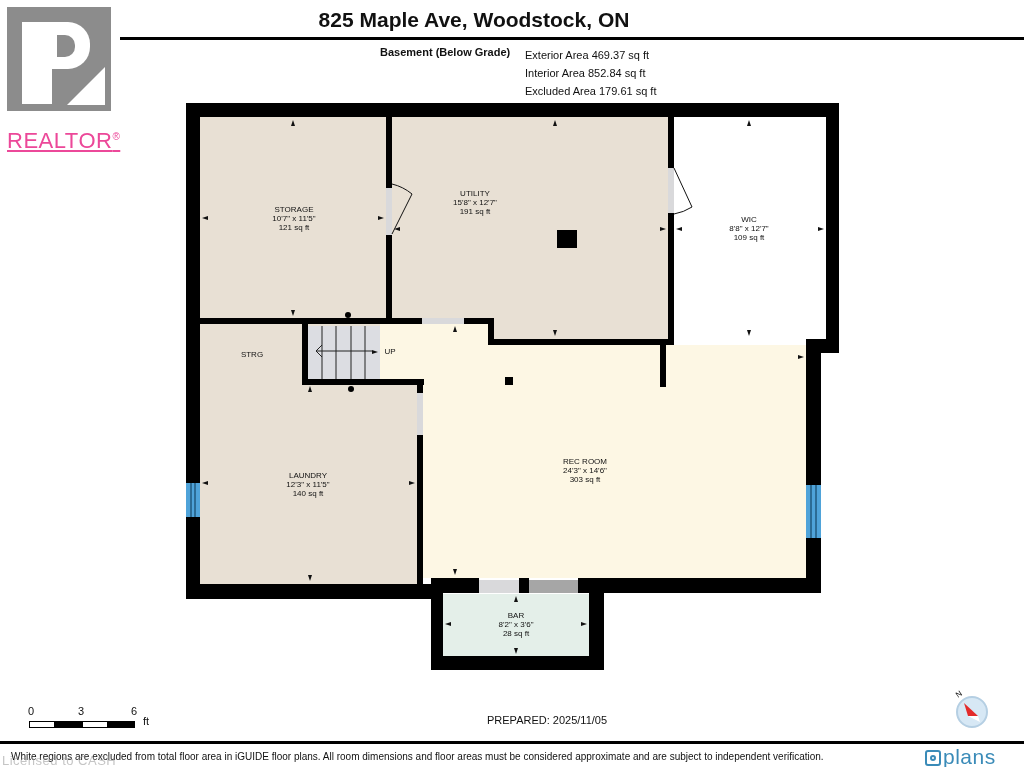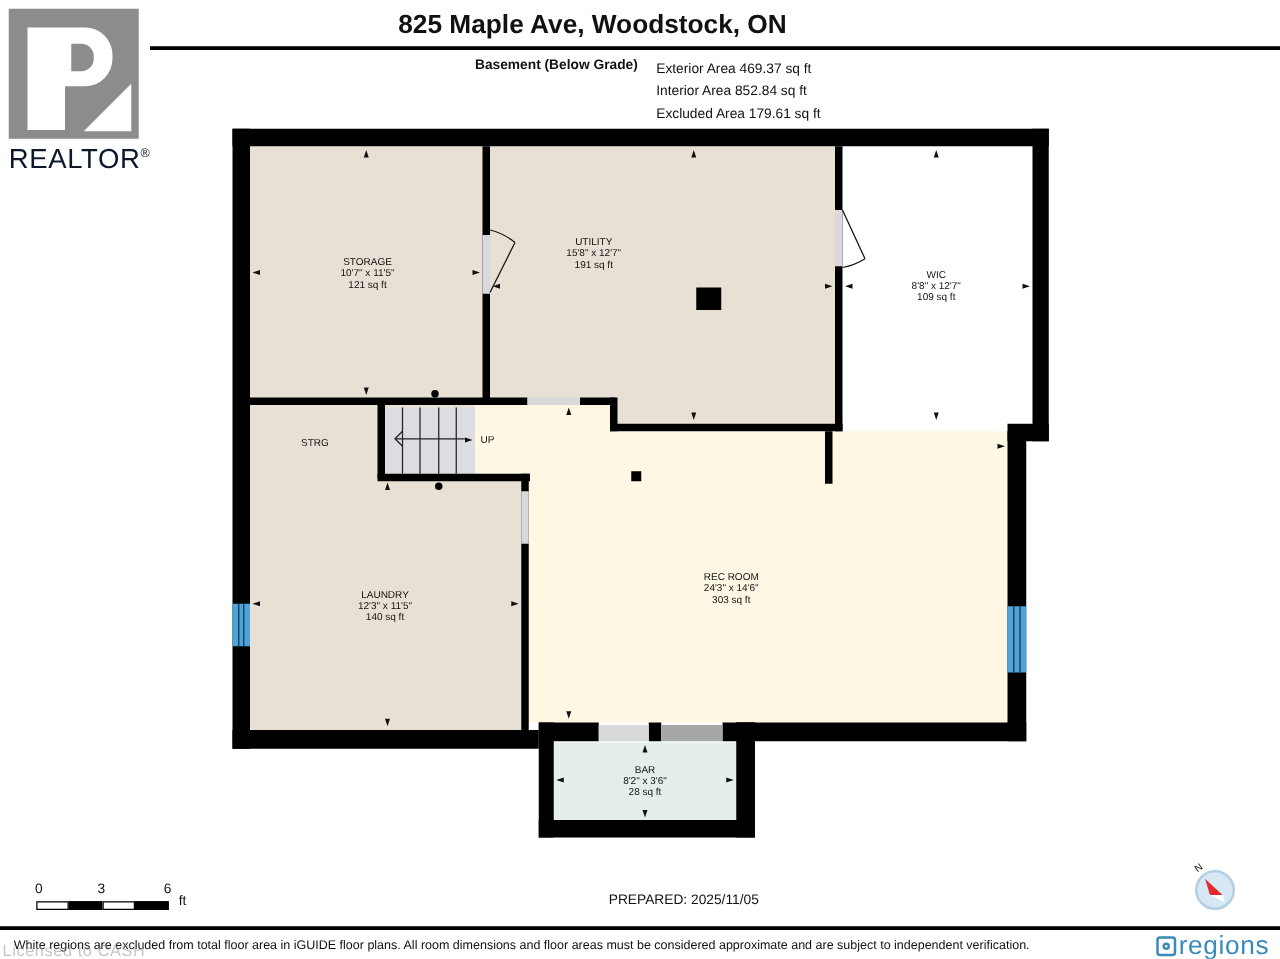--- a/index.html
+++ b/index.html
@@ -2,21 +2,21 @@
 <html><head>
 <meta charset="utf-8">
 <style>
   html, body { margin:0; padding:0; background:#ffffff; }
   body { width:1024px; height:767px; position:relative; overflow:hidden; font-family:"Liberation Sans", sans-serif; color:#111; }
   .realtor-logo { position:absolute; left:7px; top:7px; width:104px; height:104px; background:#8c8c8c; }
   .realtor-logo .r-stem { position:absolute; left:15px; top:15px; width:30px; height:82px; background:#fff; }
   .realtor-logo .r-bowl { position:absolute; left:45px; top:15px; width:38px; height:47px; background:#fff; border-radius:0 22px 22px 0; }
   .realtor-logo .r-bowl-inner { position:absolute; left:50px; top:28px; width:18px; height:22px; background:#8c8c8c; border-radius:0 10px 10px 0; }
   .realtor-logo .r-leg { position:absolute; left:60px; top:60px; width:0; height:0; border-left:38px solid transparent; border-bottom:38px solid #fff; }
-  .realtor-text { position:absolute; left:7px; top:114px; font-size:22px; color:#0f172a; letter-spacing:0.5px; }
+  .realtor-text { position:absolute; left:7px; top:128px; font-size:22px; color:#ec4899; letter-spacing:0.5px;text-decoration:underline; }
   .realtor-text sup { font-size:10px; }
   .title { position:absolute; left:0; width:948px; top:8px; text-align:center; font-size:21px; font-weight:bold; }
   .title-rule { position:absolute; left:120px; right:0; top:37px; height:3px; background:#000; }
   .floor-label { position:absolute; left:380px; top:46px; font-size:11px; font-weight:bold; }
   .areas { position:absolute; left:525px; top:46px; font-size:11px; line-height:18px; }
   .plan { position:absolute; left:0; top:0; }
   .room-label { font-family:"Liberation Sans", sans-serif; font-size:8px; fill:#111; text-anchor:middle; }
   .scale { position:absolute; left:28px; top:705px; }
   .scale-nums { position:absolute; left:0; top:0; width:140px; font-size:11px; }
   .scale-nums span { position:absolute; }
@@ -196,13 +196,13 @@
 <svg class="compass" width="48" height="44" viewBox="0 0 48 44">
   <text x="6" y="8" font-size="8" font-family="Liberation Sans, sans-serif" fill="#111" transform="rotate(-35 6 8)">N</text>
   <circle cx="20" cy="22" r="15" fill="#d7e8f5" stroke="#b5cfe3" stroke-width="2"></circle>
   <polygon points="12,13 26,26 16,26" fill="#e32b2b"></polygon>
   <polygon points="16,26 26,26 28,32" fill="#ffffff"></polygon>
 </svg>
 
 <div class="bottom-rule"></div>
 <div class="disclaimer">White regions are excluded from total floor area in iGUIDE floor plans. All room dimensions and floor areas must be considered approximate and are subject to independent verification.</div>
 <div class="licensed">Licensed to CASH</div>
-<div class="iguide"><span class="box"></span><span>regions</span></div>
+<div class="iguide"><span class="box"></span><span>plans</span></div>
 
 </body></html>

